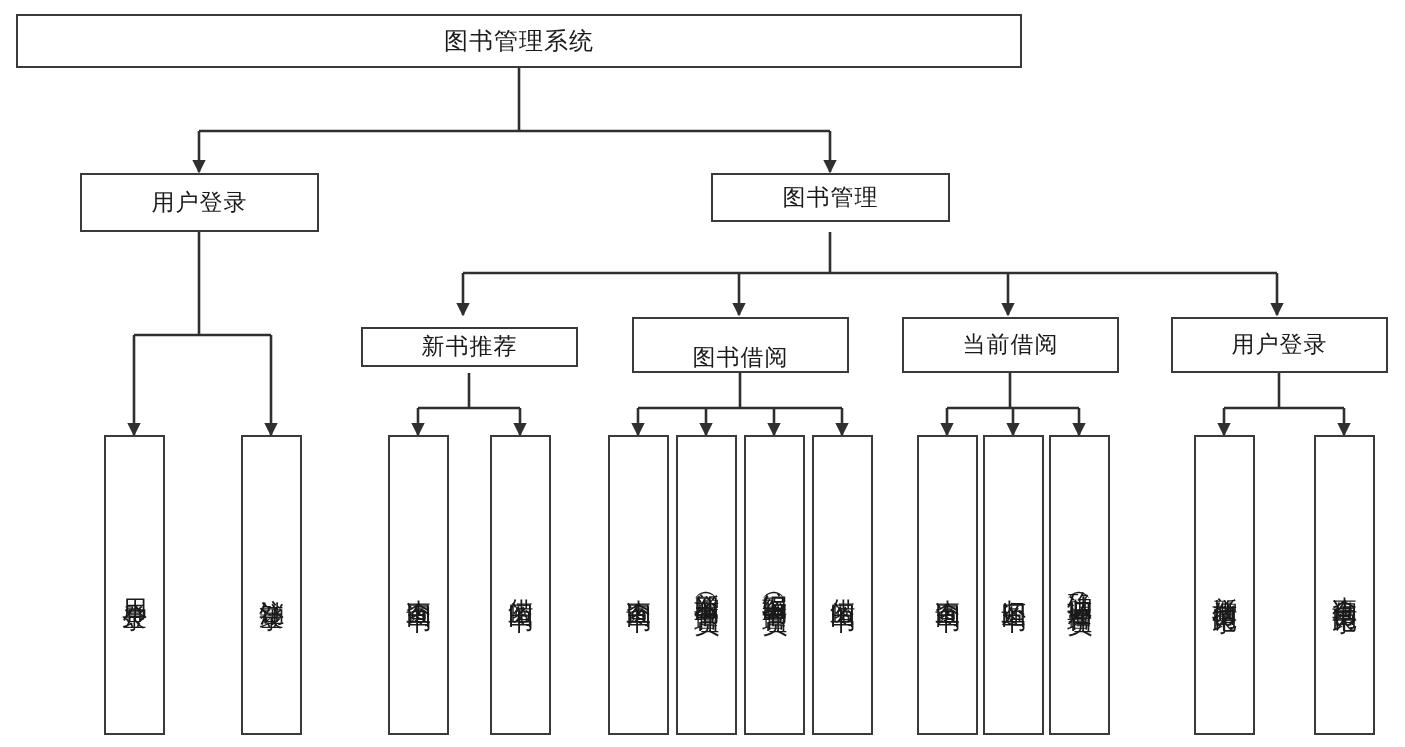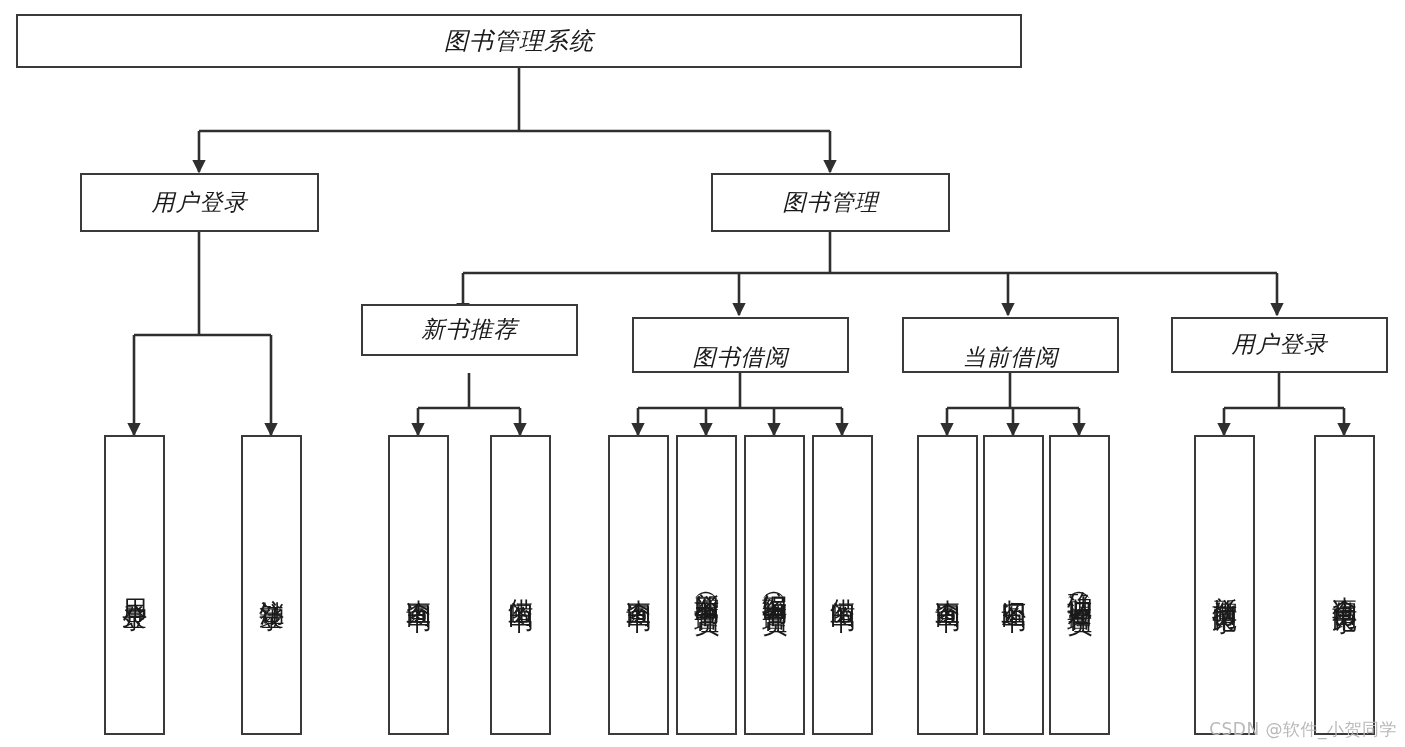--- a/index.html
+++ b/index.html
@@ -38,21 +38,20 @@
   .node .lbl {
     display: block;
     text-align: center;
     line-height: 1.18;
   }
   
   .node.h .lbl {
     font-size: 23px;
     letter-spacing: 1px;
     white-space: nowrap;
-    font-style: italic;
   }
   .node.root .lbl { font-size: 24px; }
   
   .node.v {
     align-items: center;
     justify-content: center;
     padding: 6px 0;
   }
   .node.v .lbl {
     writing-mode: vertical-rl;
@@ -129,31 +128,31 @@
     </g>
   </svg>
 
   <div class="node h root" style="left:16px; top:14px; width:1006px; height:54px;">
     <span class="lbl">图书管理系统</span>
   </div>
 
   <div class="node h" style="left:80px; top:173px; width:239px; height:59px;">
     <span class="lbl">用户登录</span>
   </div>
-  <div class="node h" style="left:711px; top:173px; width:239px; height:59px;">
+  <div class="node h" style="left:711px; top:173px; width:239px; height:49px;">
     <span class="lbl">图书管理</span>
   </div>
 
-  <div class="node h" style="left:361px; top:304px; width:217px; height:52px;">
+  <div class="node h" style="left:361px; top:327px; width:217px; height:40px;">
     <span class="lbl">新书推荐</span>
   </div>
   <div class="node h" style="left:632px; top:317px; width:217px; height:56px;align-items:flex-end;">
     <span class="lbl">图书借阅</span>
   </div>
-  <div class="node h" style="left:902px; top:317px; width:217px; height:56px;align-items:flex-end;">
+  <div class="node h" style="left:902px; top:317px; width:217px; height:56px;">
     <span class="lbl">当前借阅</span>
   </div>
   <div class="node h" style="left:1171px; top:317px; width:217px; height:56px;">
     <span class="lbl">用户登录</span>
   </div>
 
   <div class="node v" style="left:104px; top:435px; width:61px; height:300px;">
     <span class="lbl">用户登录</span>
   </div>
   <div class="node v" style="left:241px; top:435px; width:61px; height:300px;">
@@ -190,15 +189,14 @@
     <span class="lbl">确认归还（管理员）</span>
   </div>
 
   <div class="node v" style="left:1194px; top:435px; width:61px; height:300px;">
     <span class="lbl">新增借阅记录</span>
   </div>
   <div class="node v" style="left:1314px; top:435px; width:61px; height:300px;">
     <span class="lbl">查询借阅记录</span>
   </div>
 
-  <div id="watermark">CSDN @软件_小贺同学</div>
 
 </div>
 
 </body></html>

